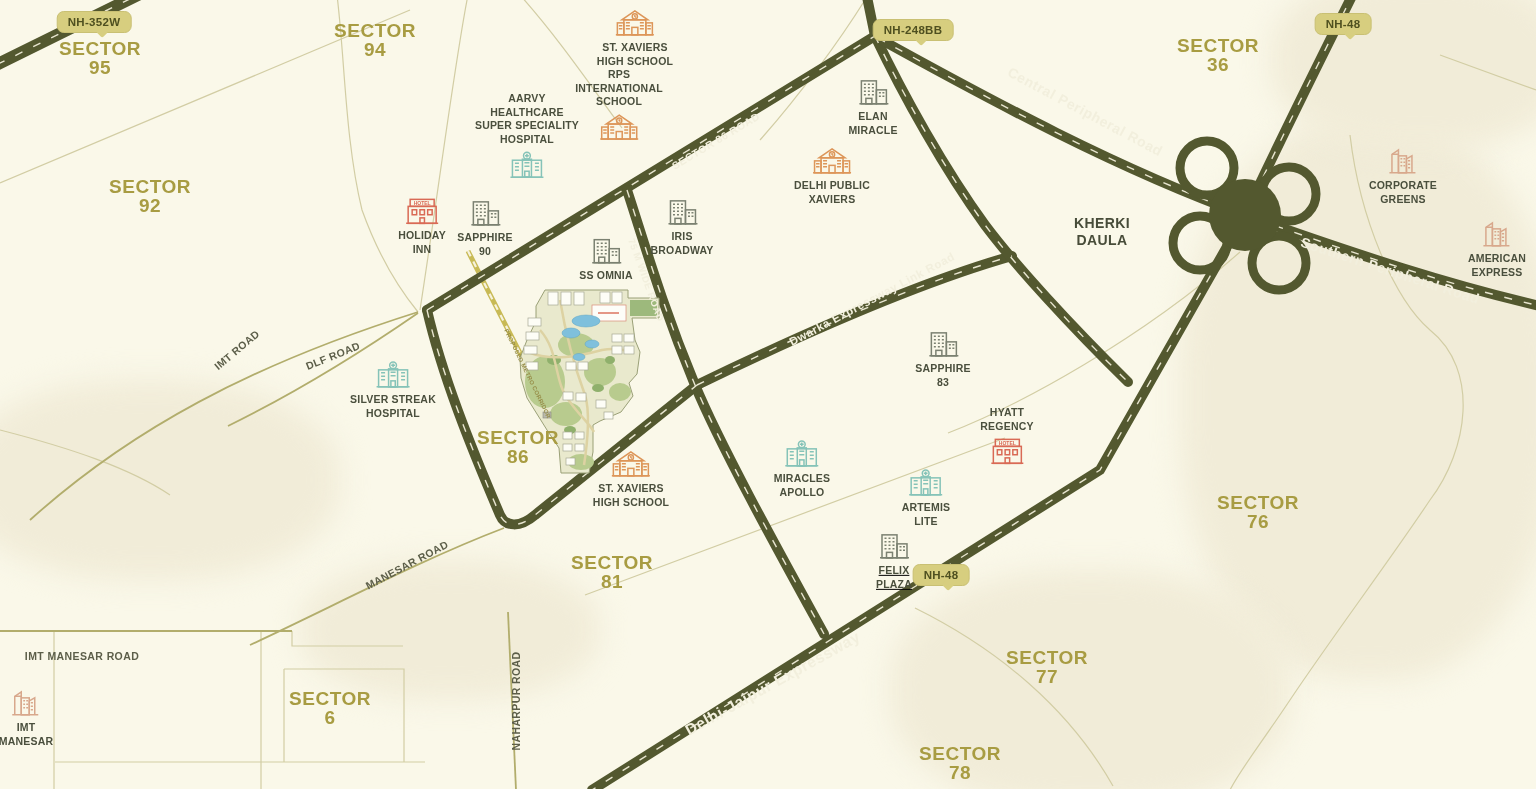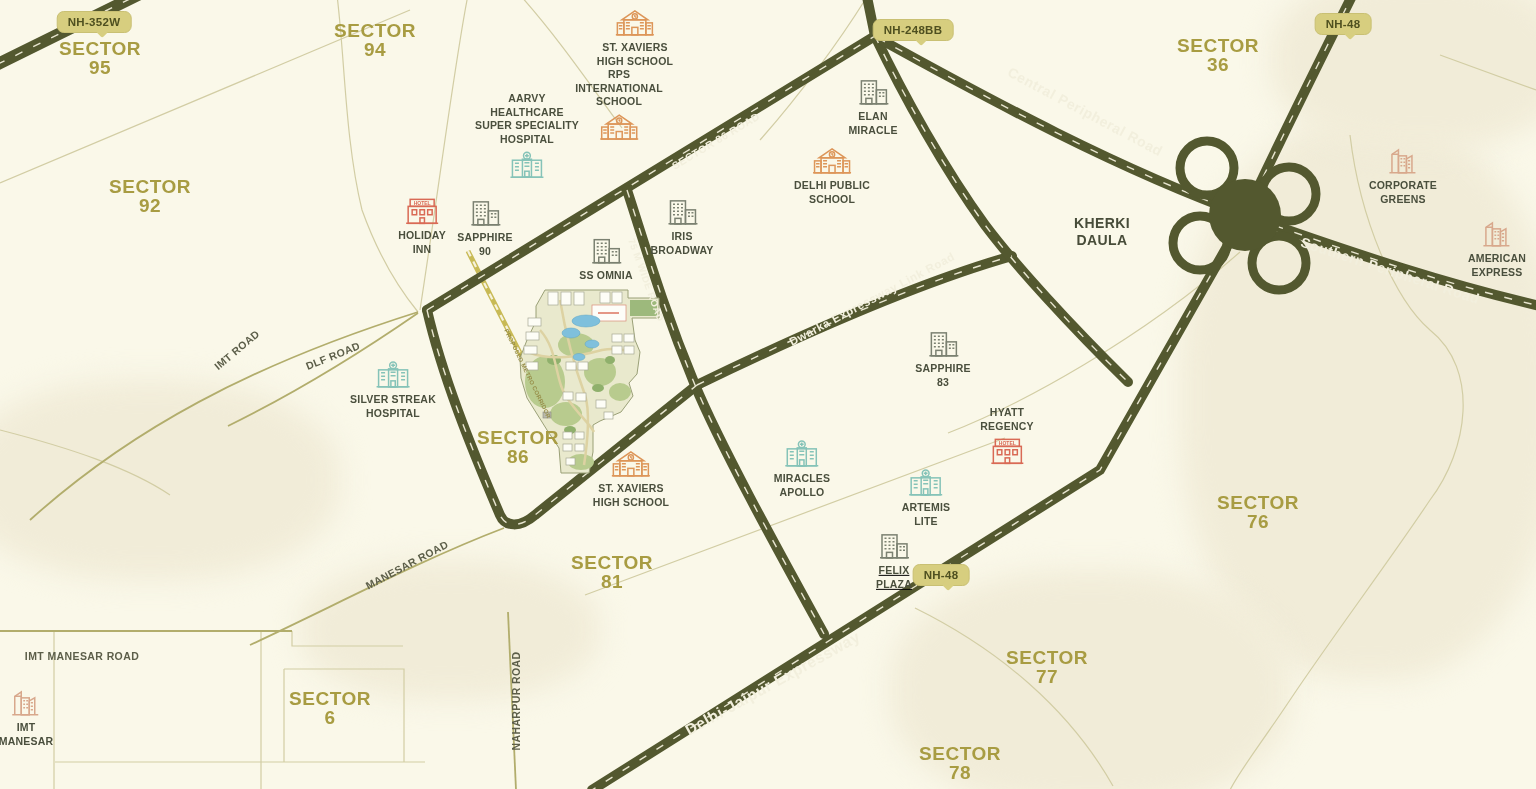--- a/index.html
+++ b/index.html
@@ -284,21 +284,21 @@
           <use href="#icon-towers" stroke="#7b8171"></use>
         </svg>
         <div class="cap">ELAN
 MIRACLE</div>
       </div>
       <div class="landmark" style="left: 832px; top: 176px;">
         <svg width="40" height="30" viewBox="0 0 40 30">
           <use href="#icon-school" stroke="#dd9659"></use>
         </svg>
         <div class="cap">DELHI PUBLIC
-SCHOOL</div>
+XAVIERS</div>
       </div>
       <div class="landmark" style="left: 422px; top: 226px;">
         <svg width="40" height="30" viewBox="0 0 40 30">
           <use href="#icon-hotel" stroke="#d96a55"></use>
           <text x="20" y="9" text-anchor="middle" font-size="5" font-weight="bold" fill="#d96a55" font-family="&quot;Liberation Sans&quot;, sans-serif">HOTEL</text>
         </svg>
         <div class="cap">HOLIDAY
 INN</div>
       </div>
       <div class="landmark" style="left: 485px; top: 228px;">

